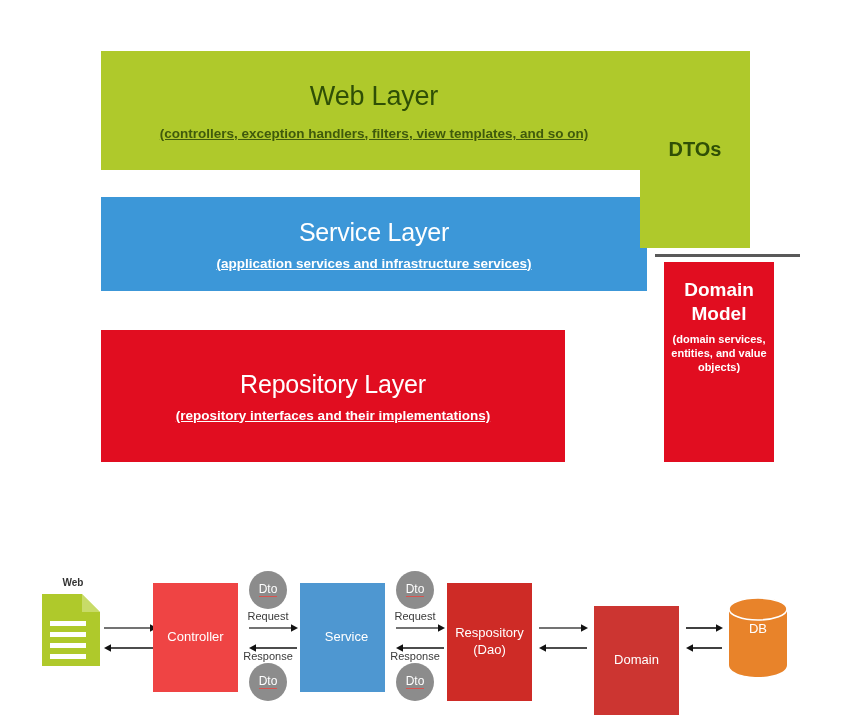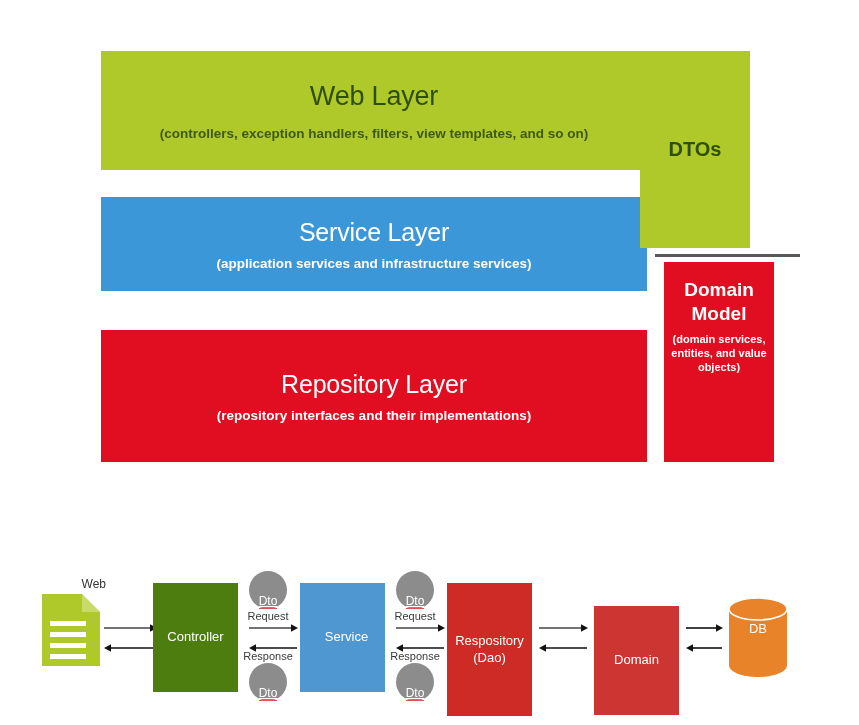--- a/index.html
+++ b/index.html
@@ -27,38 +27,39 @@
     align-items: center;
     justify-content: center;
     text-align: center;
   }
   .layer-title {
     font-weight: normal;
     letter-spacing: -0.2px;
   }
   .layer-sub {
     font-weight: bold;
+    text-decoration: underline;
   }
 
   #web-layer {
     left: 101px; top: 51px; width: 546px; height: 119px;
     background: #AFC92B;
   }
   #web-layer .layer-title { font-size: 27px; color: #2F4F06; margin-bottom: 14px; }
   #web-layer .layer-sub   { font-size: 13.5px; color: #3F5A0C; }
 
   #service-layer {
     left: 101px; top: 197px; width: 546px; height: 94px;
     background: #3C97D8;
   }
   #service-layer .layer-title { font-size: 25px; color: #ffffff; margin-bottom: 9px; }
   #service-layer .layer-sub   { font-size: 13.5px; color: #ffffff; }
 
   #repository-layer {
-    left: 101px; top: 330px; width: 546px; height: 132px;
+    left: 101px; top: 330px; width: 464px; height: 132px;
     background: #E10D20;
   }
   #repository-layer .layer-title { font-size: 25px; color: #ffffff; margin-bottom: 9px; }
   #repository-layer .layer-sub   { font-size: 13.5px; color: #ffffff; }
 
   
   #dtos-box {
     left: 640px; top: 51px; width: 110px; height: 197px;
     background: #AFC92B;
     display: flex; align-items: center; justify-content: center;
@@ -84,29 +85,29 @@
     left: 655px; top: 254px; width: 145px; height: 3px;
     background: #595959;
   }
 
   
   .flow-box {
     display: flex; align-items: center; justify-content: center;
     color: #ffffff; font-size: 13px;
     text-align: center; line-height: 1.3;
   }
-  #flow-controller { left: 153px; top: 583px; width: 85px; height: 109px; background: #4d7c0f; }
+  #flow-controller { left: 153px; top: 583px; width: 85px; height: 109px; background: #ef4444; }
   #flow-service    { left: 300px; top: 583px; width: 85px; height: 109px; background: #4E97D1; padding-left: 8px; }
-  #flow-repository { left: 447px; top: 583px; width: 85px; height: 133px; background: #CE2B26; }
+  #flow-repository { left: 447px; top: 583px; width: 85px; height: 118px; background: #CE2B26; }
   #flow-domain     { left: 594px; top: 606px; width: 85px; height: 109px; background: #CC3531; }
 
   
   #web-doc-label {
     left: 40px; top: 577px; width: 66px; height: 14px;
-    font-size: 12px; font-weight: normal; color: #333333; text-align: right;
+    font-size: 10px; font-weight: bold; color: #333333; text-align: center;
   }
   #web-doc-icon {
     left: 42px; top: 594px; width: 58px; height: 72px;
   }
   #web-doc-icon svg { display: block; }
 
   
   #db-cylinder {
     left: 727px; top: 596px; width: 62px; height: 82px;
   }
@@ -114,22 +115,22 @@
   #db-label {
     left: 727px; top: 620px; width: 62px; height: 18px;
     font-size: 13px; color: #ffffff; font-weight: normal;
     text-align: center; line-height: 18px;
   }
 
   
   .dto-circle {
     width: 38px; height: 38px; border-radius: 50%;
     background: #8C8C8C;
-    display: flex; align-items: flex-end; justify-content: center;
-    color: #ffffff; font-size: 12px; text-decoration: underline;
+    display: flex; align-items: center; justify-content: center;
+    color: #ffffff; font-size: 12px;
   }
   .dto-circle .dto-text {
     border-bottom: 1.5px solid #D9534F;
     line-height: 1.05;
   }
   #dto-top-1    { left: 249px; top: 571px; }
   #dto-bot-1    { left: 249px; top: 663px; }
   #dto-top-2    { left: 396px; top: 571px; }
   #dto-bot-2    { left: 396px; top: 663px; }
 

